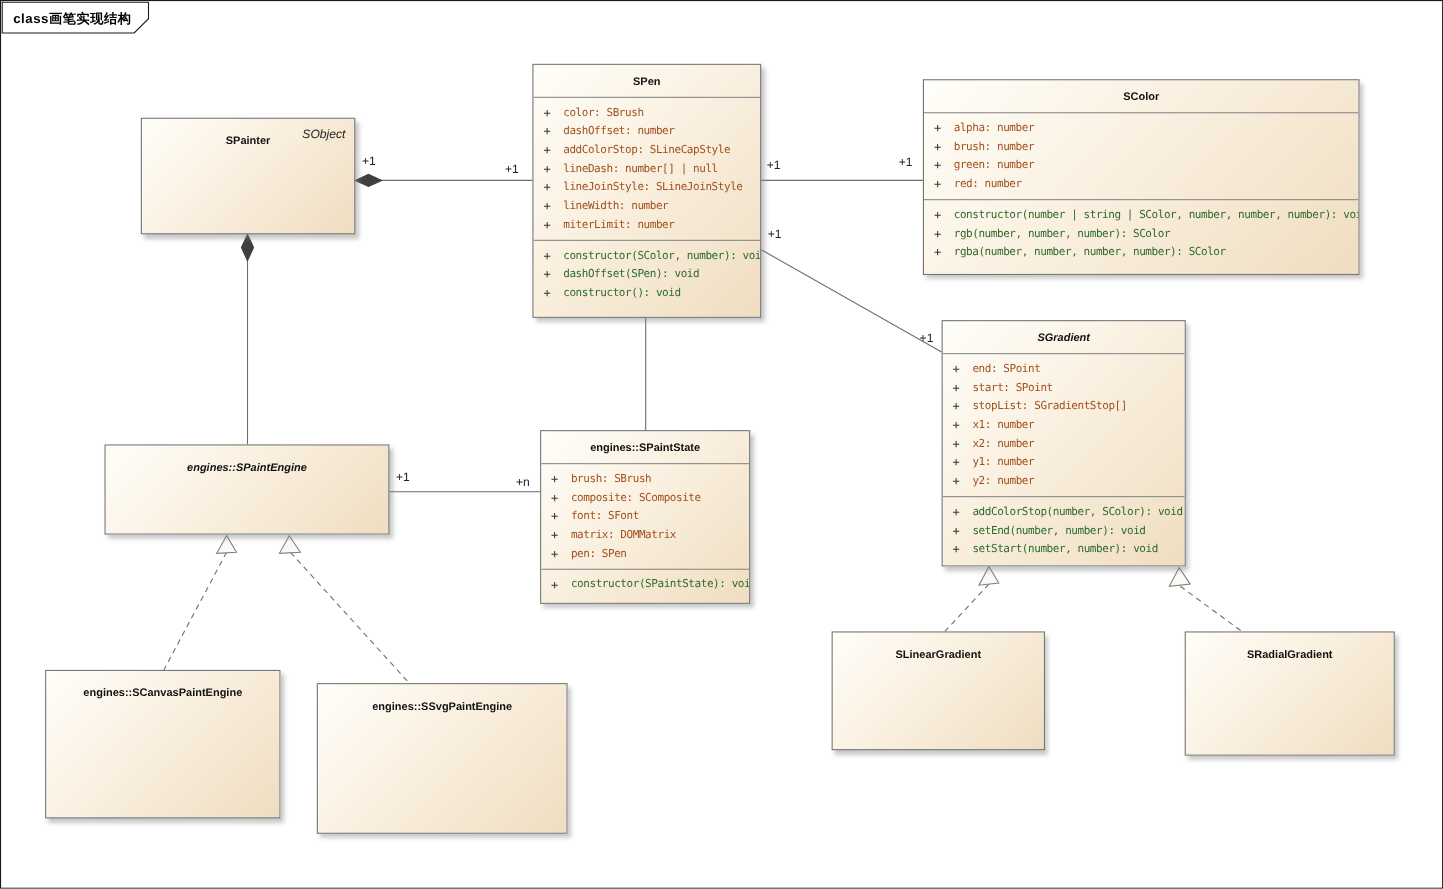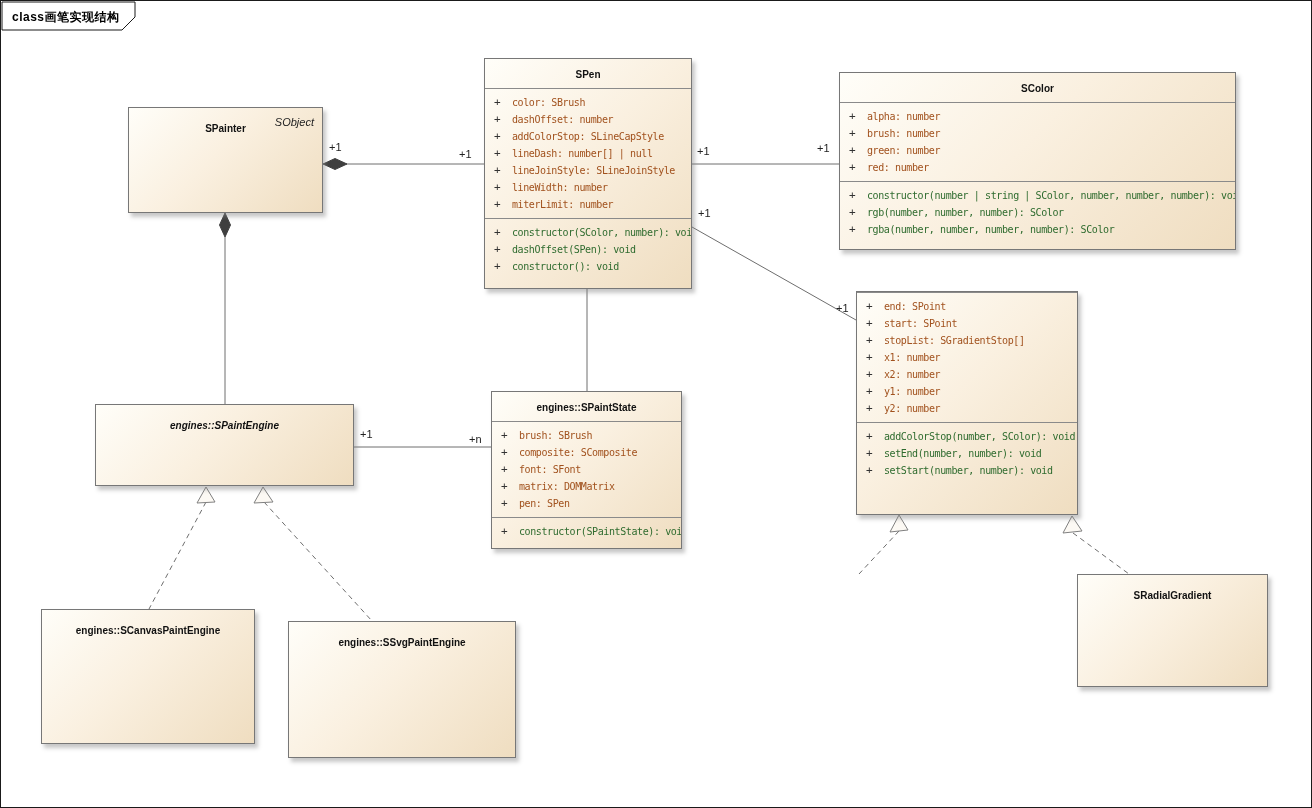--- a/index.html
+++ b/index.html
@@ -190,20 +190,21 @@
         <span class="txt">rgb(number, number, number): SColor</span>
       </div>
         <div class="row">
         <span class="vis">+</span>
         <span class="txt">rgba(number, number, number, number): SColor</span>
       </div>
       </div>
   </div>
 
   <div class="uml-class abstract" style="left:855px;top:290px;width:222px;height:224px">
+    <div class="title">SGradient</div>
     <div class="rows attrs">
 
     <div class="row">
         <span class="vis">+</span>
         <span class="txt">end: SPoint</span>
       </div>
         <div class="row">
         <span class="vis">+</span>
         <span class="txt">start: SPoint</span>
       </div>
@@ -284,18 +285,21 @@
   </div>
 
   <div class="uml-class simple" style="left:40px;top:608px;width:214px;height:135px">
     <div class="title">engines::SCanvasPaintEngine</div>
   </div>
 
   <div class="uml-class simple" style="left:287px;top:620px;width:228px;height:137px">
     <div class="title">engines::SSvgPaintEngine</div>
   </div>
 
+  <div class="uml-class simple" style="left:755px;top:573px;width:194px;height:108px">
+    <div class="title">SLinearGradient</div>
+  </div>
 
   <div class="uml-class simple" style="left:1076px;top:573px;width:191px;height:113px">
     <div class="title">SRadialGradient</div>
   </div>
 
 </div>
 
 </body></html>

